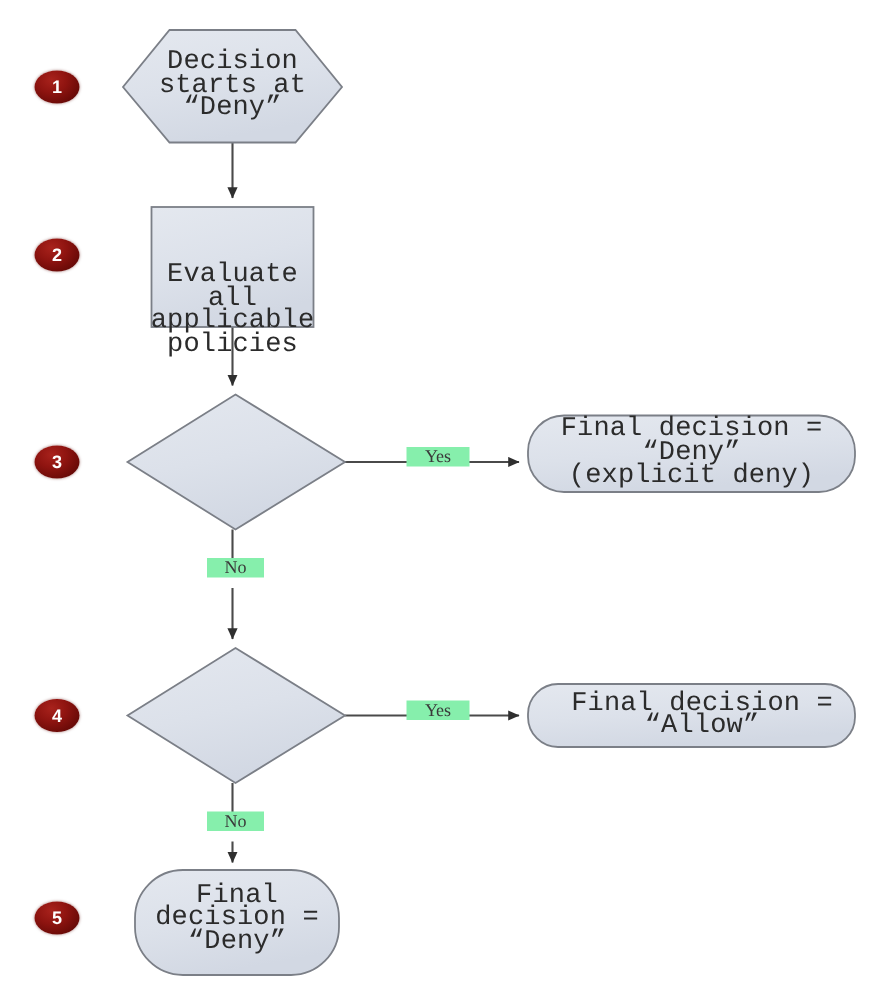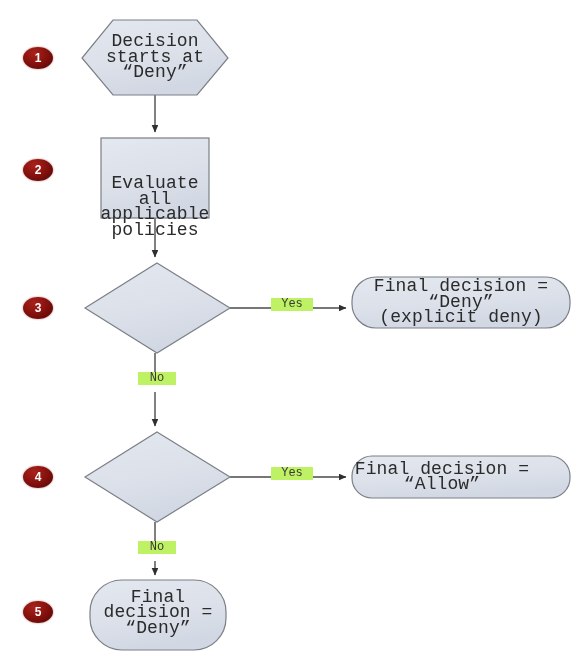--- a/index.html
+++ b/index.html
@@ -32,24 +32,24 @@
     font-family: Liberation Mono, monospace;
     font-size: 18px;
     line-height: 15.5px;
     white-space: pre-line;
     pointer-events: none;
     letter-spacing: 0.1px;
   }
   .edge-label {
     position: absolute;
     color: #3a3a3a;
-    font-family: Liberation Mono, monospace;
+    font-family: Liberation Serif, serif;
     font-size: 12px;
     line-height: 13px;
-    background: #bef264;
+    background: #86efac;
     padding: 0 2px;
     text-align: center;
     white-space: nowrap;
   }
   .badge {
     position: absolute;
     display: flex;
     align-items: center;
     justify-content: center;
     width: 30px;
@@ -114,21 +114,21 @@
 
   <div class="node-label" style="left:101px; top:138px; width:108px; height:80px;margin-top:29px;">Evaluate all
 applicable
 policies</div>
 
 
   <div class="node-label" style="left:352px; top:277px; width:218px; height:51px;">Final decision = “Deny”
 (explicit deny)</div>
 
 
-  <div class="node-label" style="left:333px; top:456px; width:218px; height:42px;">Final decision = “Allow”</div>
+  <div class="node-label" style="left:359px; top:456px; width:218px; height:42px;">Final decision = “Allow”</div>
 
   <div class="node-label" style="left:90px; top:580px; width:136px; height:66px;">Final decision =
 “Deny”</div>
 
   <div class="edge-label" style="left:271px; top:298px; width:38px;">Yes</div>
 
   <div class="edge-label" style="left:138px; top:372px; width:34px;">No</div>
 
   <div class="edge-label" style="left:271px; top:467px; width:38px;">Yes</div>
 

